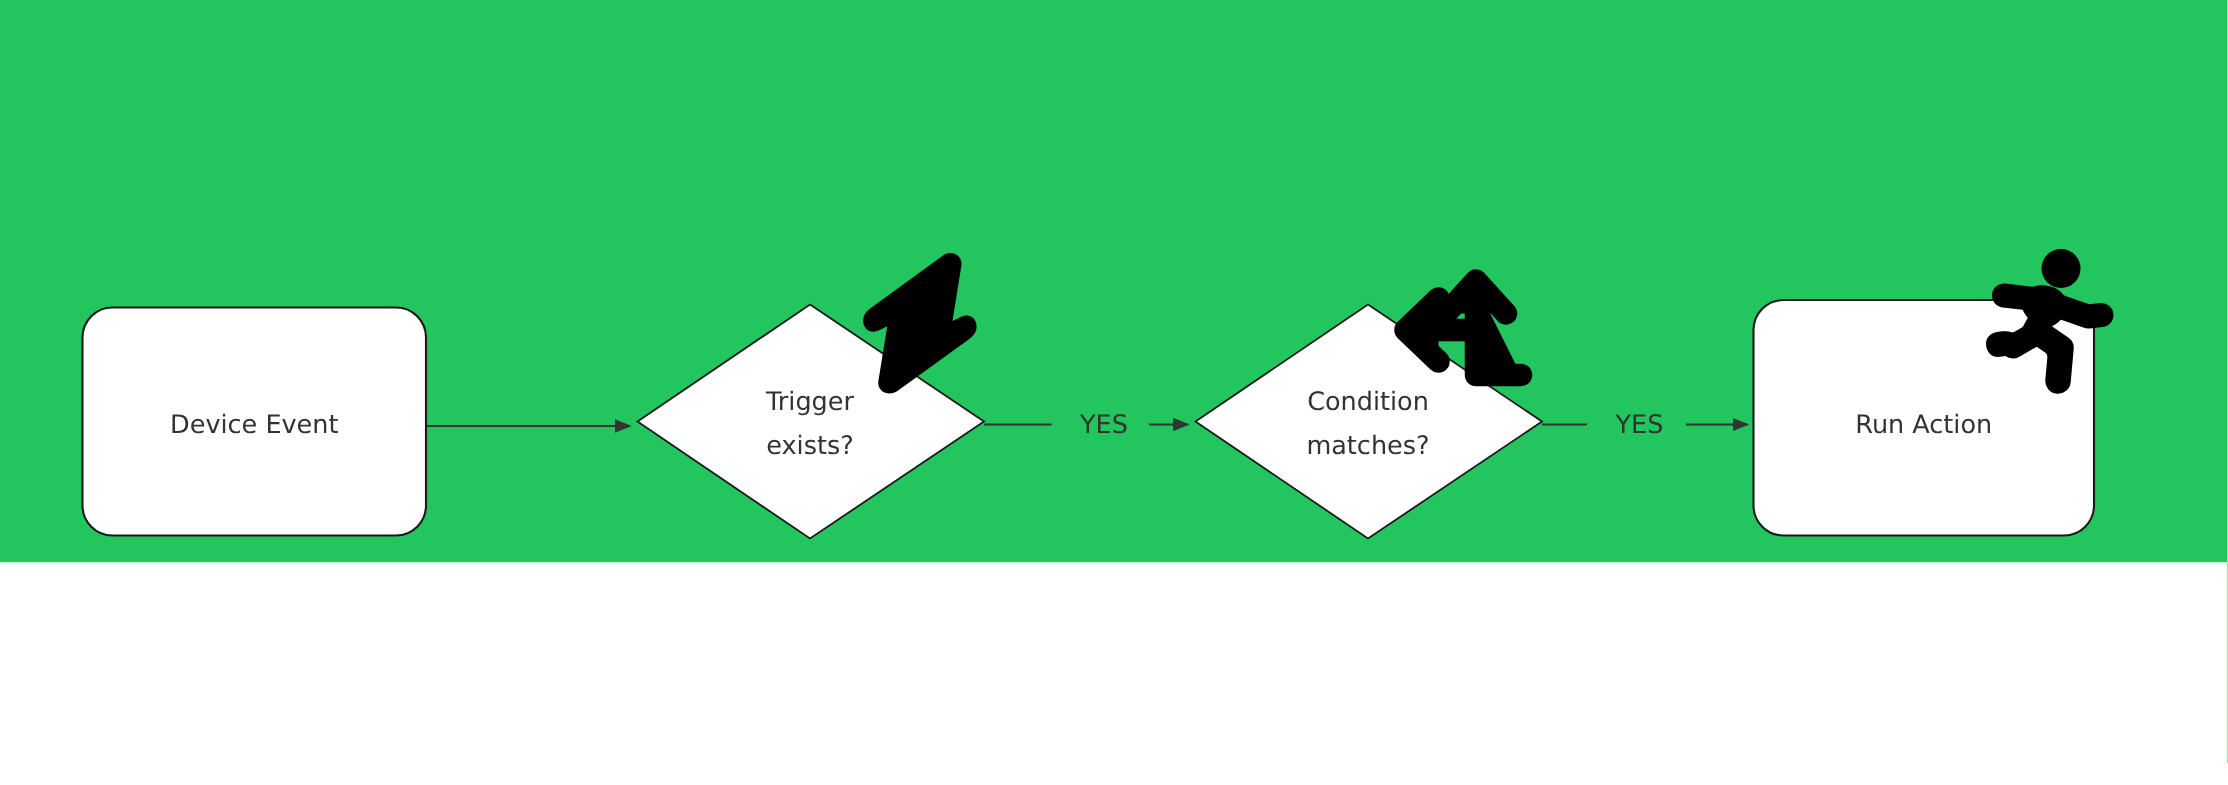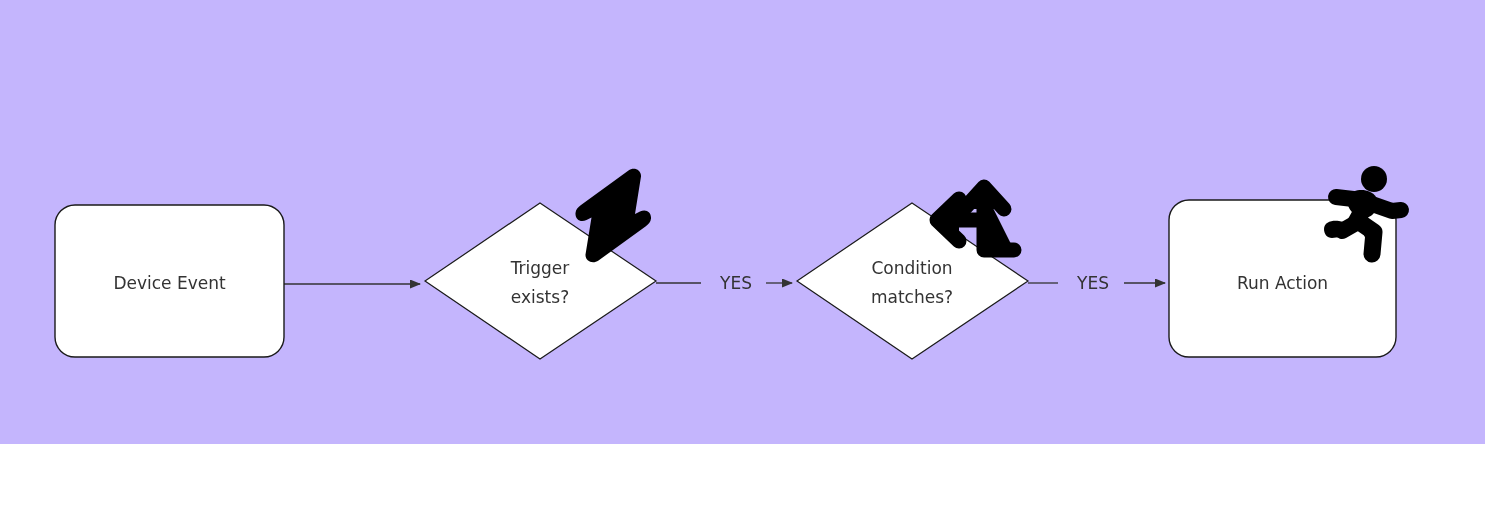--- a/index.html
+++ b/index.html
@@ -6,22 +6,22 @@
     margin: 0;
     padding: 0;
     background: #ffffff;
   }
   body {
     font-family: "DejaVu Sans", sans-serif;
   }
   #canvas {
     position: relative;
     width: 1485px;
-    height: 444px;
-    background: #c4b5fd;
+    height: 375px;
+    background: #22c55e;
     overflow: hidden;
   }
   #flow-svg {
     position: absolute;
     top: 0;
     left: 0;
     width: 1485px;
     height: 523px;
   }
   .node-text {

